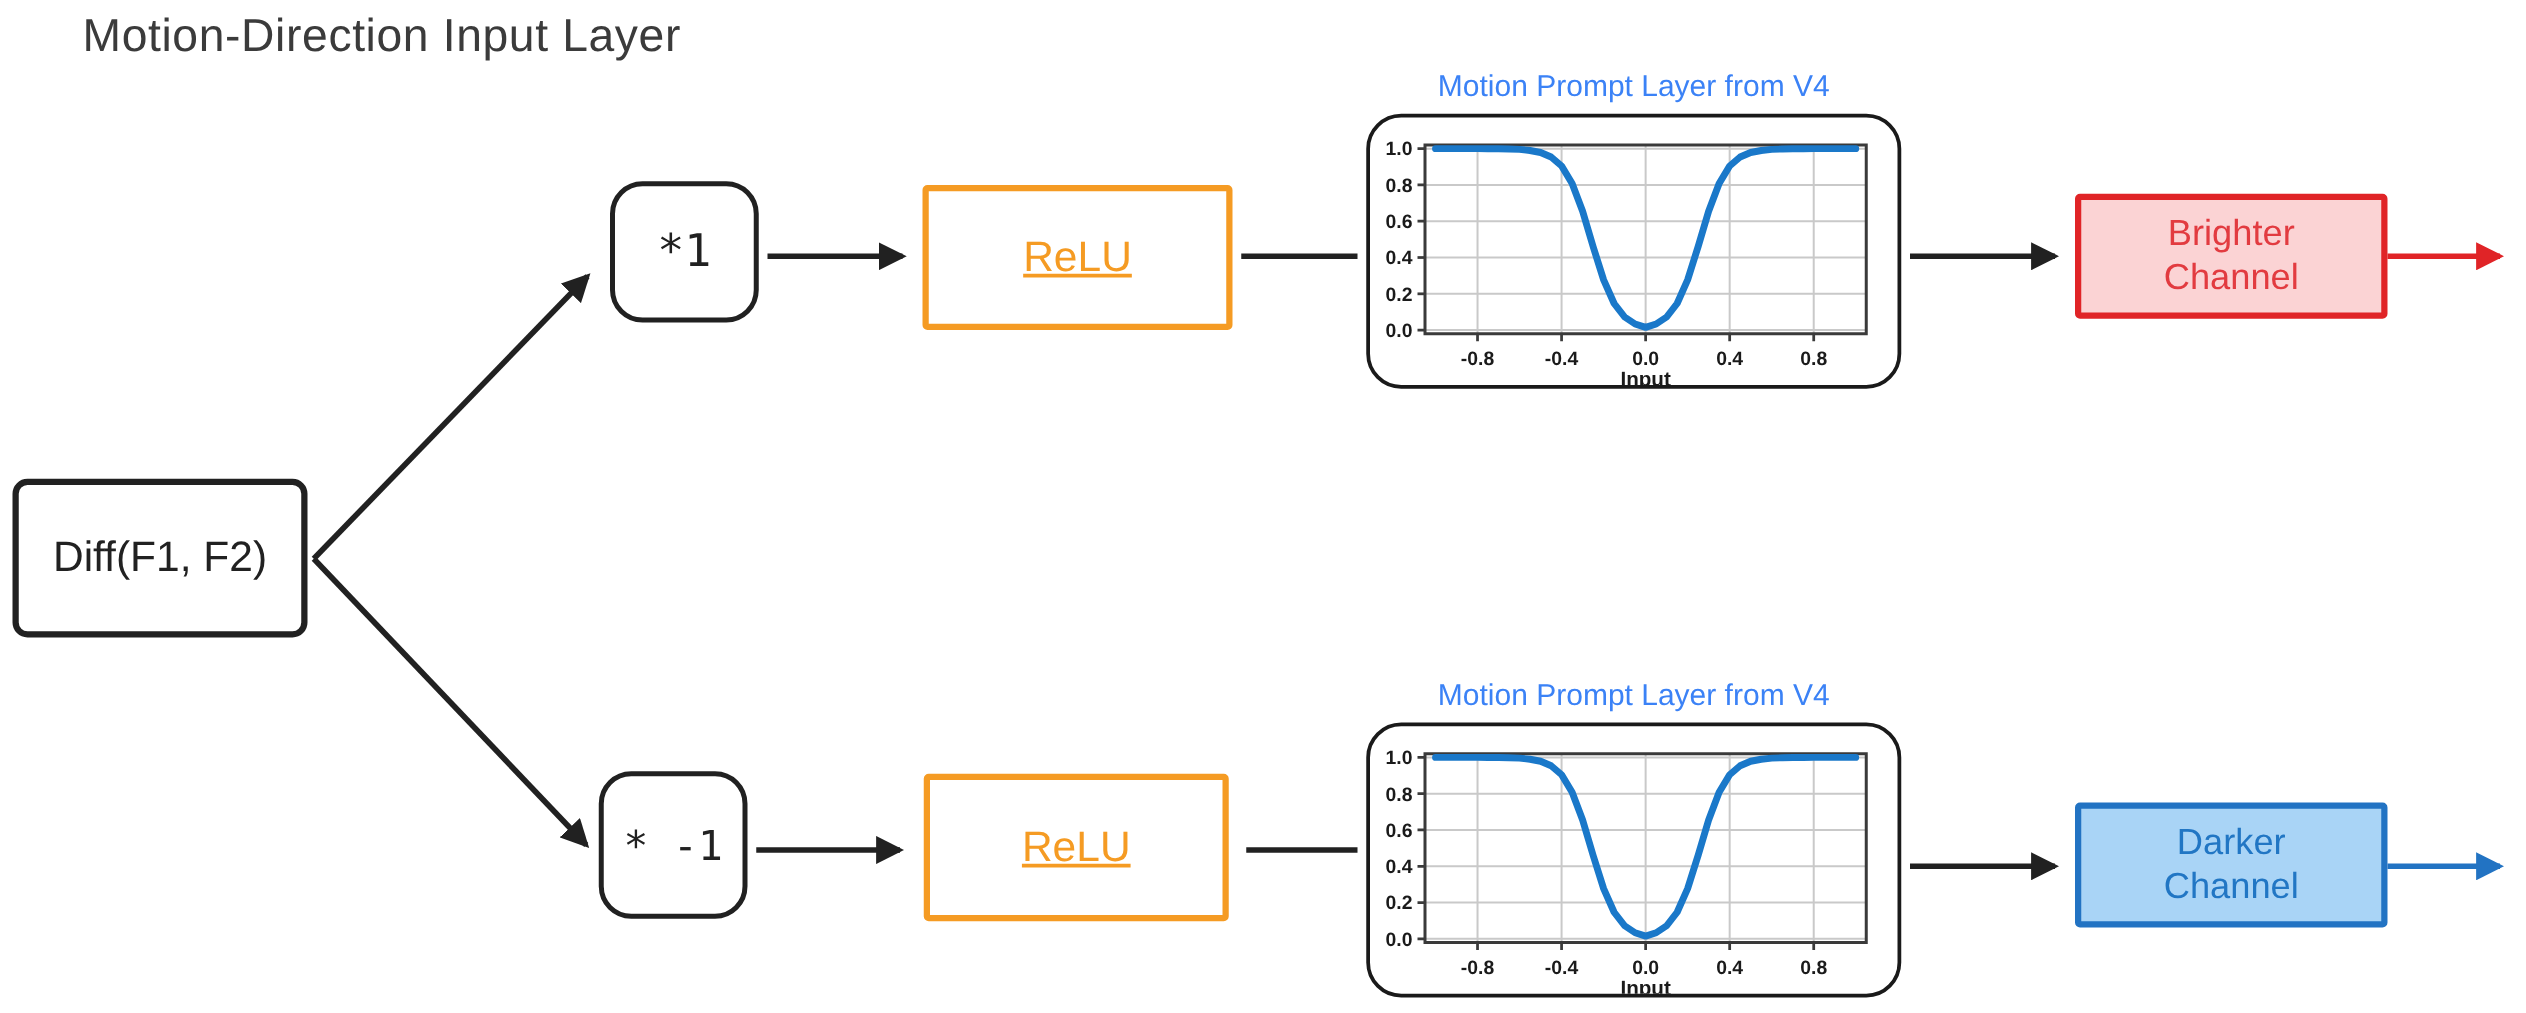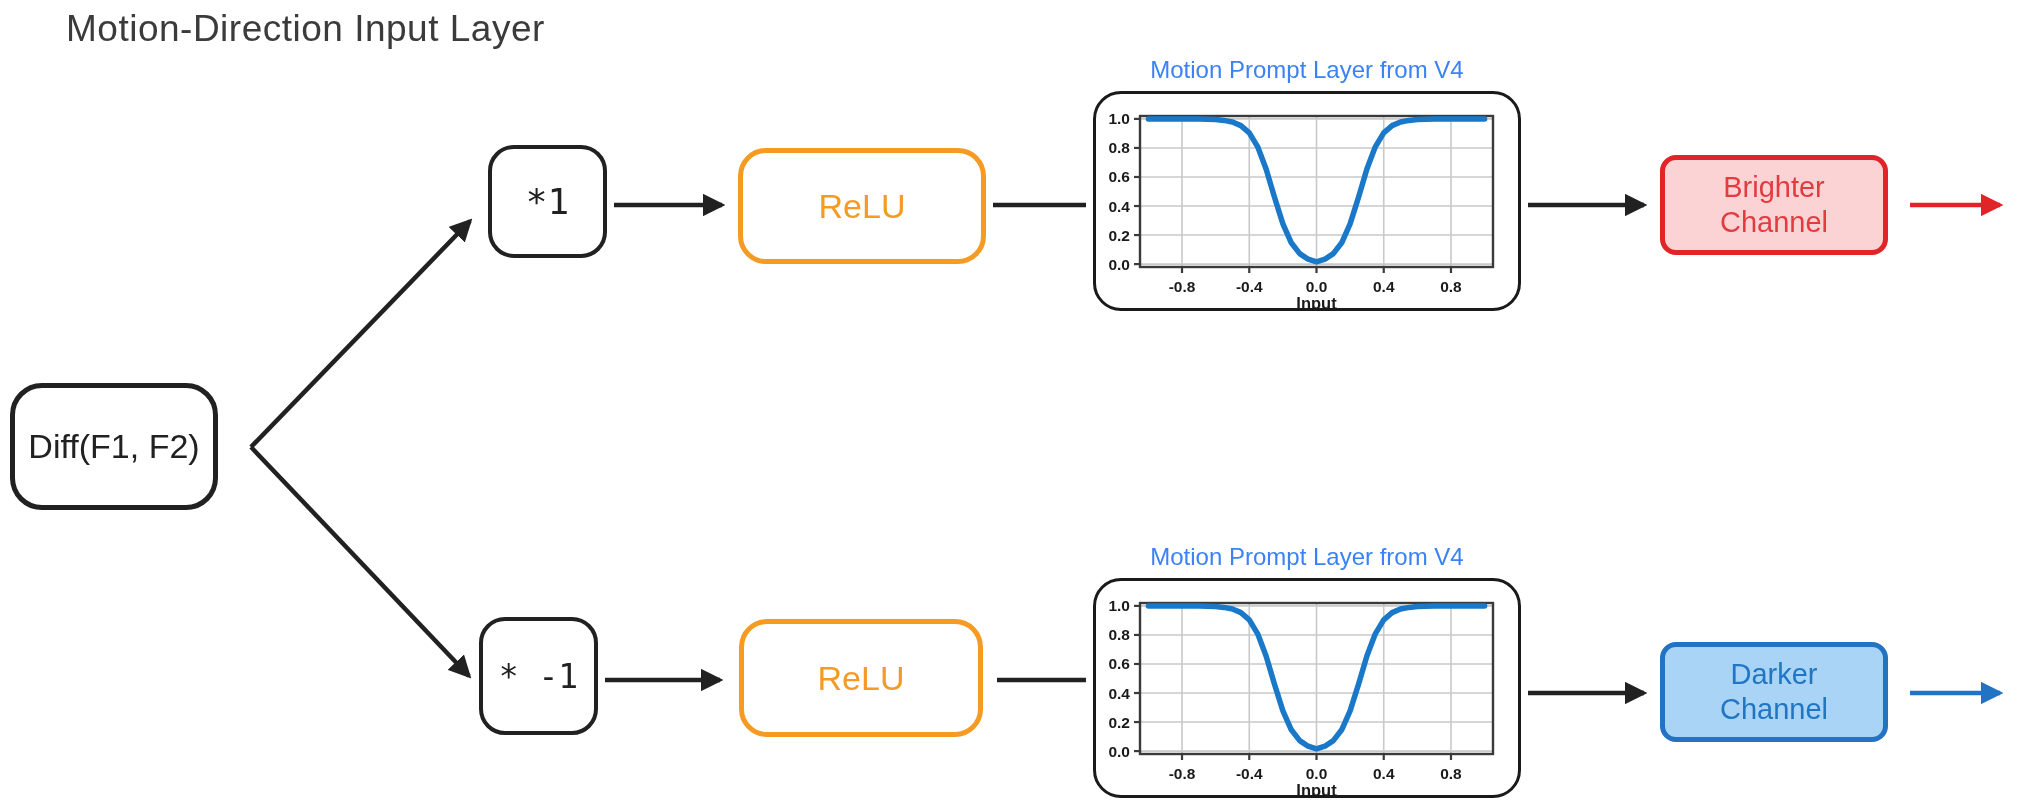--- a/index.html
+++ b/index.html
@@ -9,32 +9,32 @@
   }
   .page-title{
     position:absolute;left:66px;top:8px;font-size:37px;color:var(--title-text,#3b3b3b);
     letter-spacing:0.5px;
   }
   .node{
     position:absolute;display:flex;align-items:center;justify-content:center;
     background:#fff;box-sizing:border-box;text-align:center;
   }
   .node-black{border:5px solid var(--accent-black,#212121);color:var(--accent-black,#212121);}
-  .node-diff{left:10px;top:383px;width:208px;height:127px;border-radius:32px;font-size:34px;}
+  .node-diff{left:10px;top:383px;width:236px;height:127px;border-radius:12px;font-size:34px;}
   .node-mul{font-family:"DejaVu Sans Mono",monospace;border-width:4.5px;}
   .node-mul-pos{left:488px;top:145px;width:119px;height:113px;border-radius:26px;font-size:36px;}
   .node-mul-neg{left:479px;top:617px;width:119px;height:118px;border-radius:26px;font-size:33px;}
   .node-relu{
     border:5px solid var(--orange,#f59b23);color:var(--orange,#f59b23);
-    border-radius:28px;font-size:34px;
+    border-radius:4px;font-size:34px;text-decoration:underline;
   }
   .node-relu-top{left:738px;top:148px;width:248px;height:116px;}
   .node-relu-bottom{left:739px;top:619px;width:244px;height:118px;}
   .node-channel{
-    width:228px;height:100px;border-radius:16px;font-size:29px;line-height:1.22;font-weight:400;
+    width:250px;height:100px;border-radius:4px;font-size:29px;line-height:1.22;font-weight:400;
   }
   .node-brighter{
     left:1660px;top:155px;
     border:5px solid var(--red-border,#e02427);
     background:var(--red-fill,#fbd3d4);color:var(--red-text,#e23b40);
   }
   .node-darker{
     left:1660px;top:642px;
     border:5px solid var(--blue-border,#2273c3);
     background:var(--blue-fill,#a9d4f6);color:var(--blue-text,#2176c4);align-items:center;

